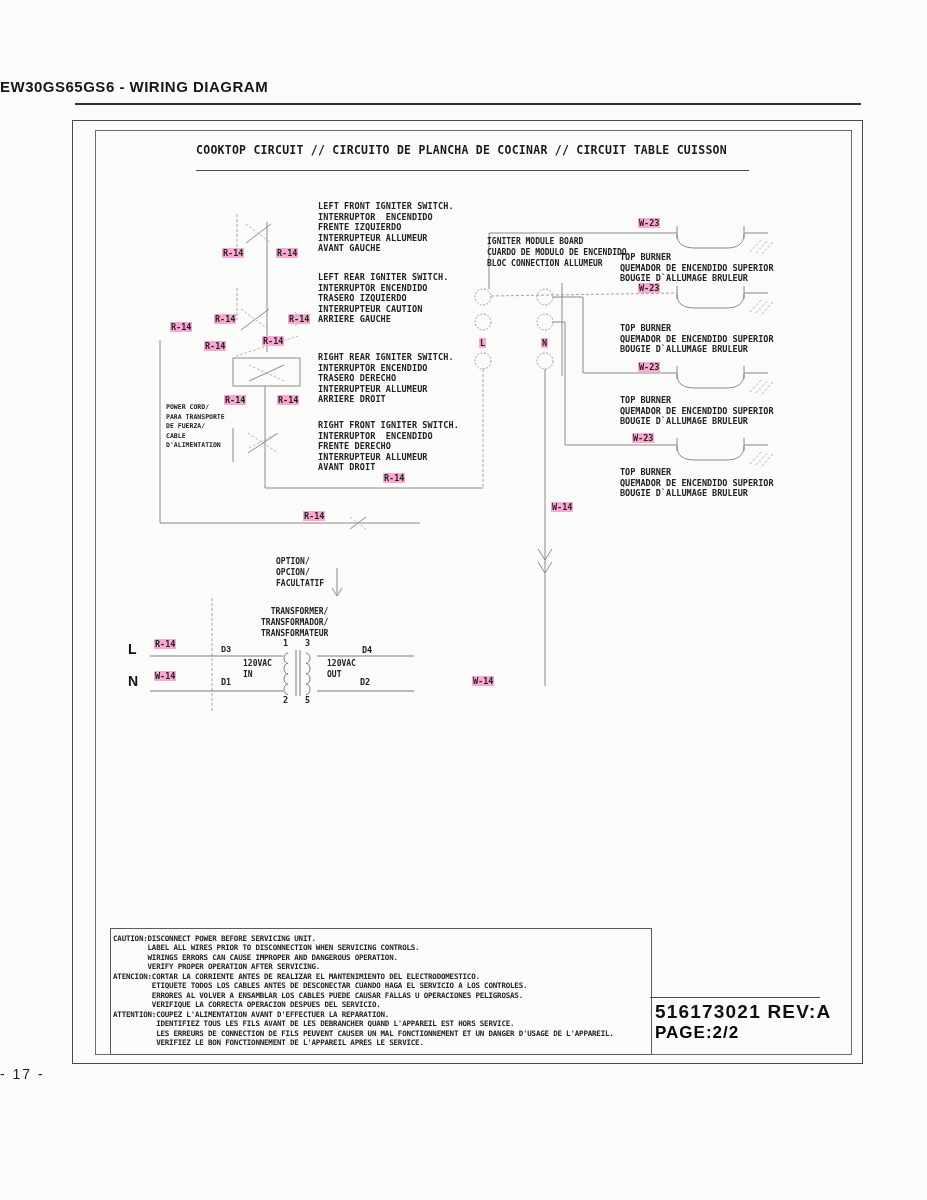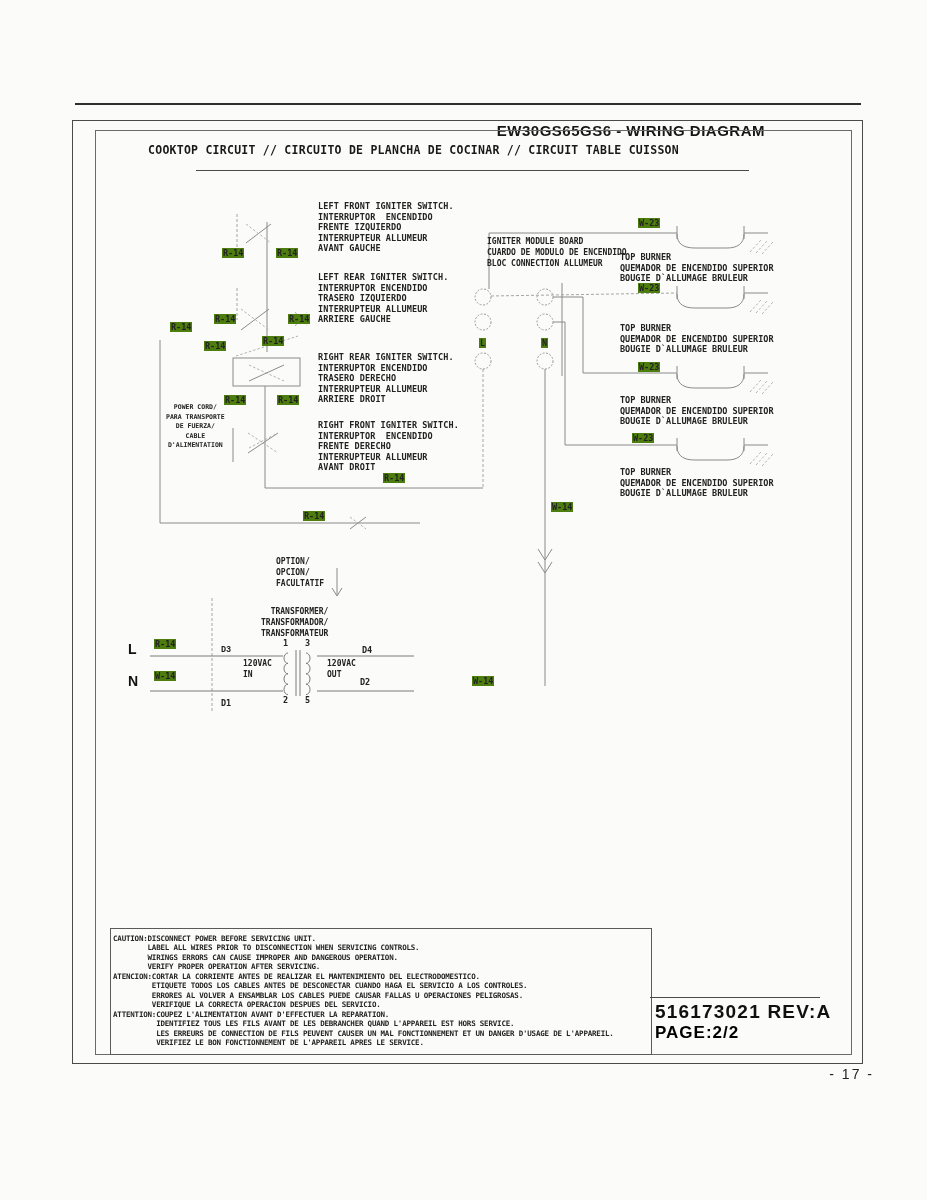--- a/index.html
+++ b/index.html
@@ -2,47 +2,47 @@
 <html><head>
 <meta charset="utf-8">
 <style>
   html,body{margin:0;padding:0;}
   body{
     width:927px;height:1200px;position:relative;
     background:#fbfbfa;overflow:hidden;
     font-family:"DejaVu Sans Mono",monospace;color:#1d1d1d;
   }
   .abs{position:absolute;}
-  .header-title{left:0;top:78px;width:765px;text-align:right;
-    font:bold 15px/18px "Liberation Sans",sans-serif;letter-spacing:.5px;color:#161616;margin-top:44px;}
+  .header-title{left:0;top:78px;width:765px;text-align:left;
+    font:bold 15px/18px "Liberation Sans",sans-serif;letter-spacing:.5px;color:#161616;}
   .header-rule{left:75px;top:103px;width:786px;height:2px;background:#2e2e2e;}
   .outer-box{left:72px;top:120px;width:789px;height:942px;border:1.5px solid #4a4a4a;}
   .inner-box{left:95px;top:130px;width:755px;height:923px;border:1px solid #6a6a6a;}
   .circuit-title{left:95px;top:143px;width:637px;text-align:center;
-    font:bold 11.5px "DejaVu Sans Mono",monospace;letter-spacing:.25px;color:#191919;}
+    font:bold 11.5px "DejaVu Sans Mono",monospace;letter-spacing:.25px;color:#191919;padding-left:48px;}
   .title-underline{left:196px;top:170px;width:553px;height:1px;background:#4a4a4a;}
   .lbl{font:bold 8.5px/10.6px "DejaVu Sans Mono",monospace;white-space:pre;
     letter-spacing:.1px;color:#222;}
   .lbl-sm{font:bold 8px/11.2px "DejaVu Sans Mono",monospace;white-space:pre;color:#222;}
-  .lbl-xs{font:bold 6.5px/9.5px "DejaVu Sans Mono",monospace;white-space:pre;color:#222;text-align:center;}
+  .lbl-xs{font:bold 6.5px/9.5px "DejaVu Sans Mono",monospace;white-space:pre;color:#222;}
   .burner-lbl{left:620px;width:170px;text-align:left;
     font:bold 8.5px/10.6px "DejaVu Sans Mono",monospace;white-space:pre;color:#222;}
-  .wire-tag{font:bold 8.5px "DejaVu Sans Mono",monospace;color:#222;background:#4d7c0f;padding:0 1px;}
+  .wire-tag{font:bold 8.5px "DejaVu Sans Mono",monospace;color:#222;background:#f9a8d4;padding:0 1px;}
   .mains-big{font:bold 14px "Liberation Sans",sans-serif;color:#111;}
   .term{font:bold 8.5px "DejaVu Sans Mono",monospace;color:#222;background:#fbfbfa;padding:0 1px;}
   .caution-box{left:110px;top:928px;width:540px;height:125px;border:1px solid #5a5a5a;}
   .caution-text{left:113px;top:934px;width:534px;
     font:bold 7.5px/9.45px "DejaVu Sans Mono",monospace;white-space:pre;
     letter-spacing:-0.2px;color:#242424;}
   .part-line{left:650px;top:997px;width:170px;height:1px;background:#4a4a4a;}
   .part-number{left:655px;top:1001px;font:bold 19px/21px "Liberation Sans",sans-serif;
     letter-spacing:1.2px;color:#101010;}
   .part-page{left:655px;top:1023px;font:bold 17px/19px "Liberation Sans",sans-serif;
     letter-spacing:1px;color:#000000;}
-  .page-number{left:0;top:1066px;width:874px;text-align:right;
+  .page-number{left:0;top:1066px;width:874px;text-align:left;
     font:14px "Liberation Sans",sans-serif;letter-spacing:2px;color:#222;}
   svg.wires{position:absolute;left:0;top:0;pointer-events:none;}
   svg .w{stroke:#8a8a8a;stroke-width:1;fill:none;}
   svg .wd{stroke:#a6a6a6;stroke-width:1;fill:none;stroke-dasharray:3,2;}
   svg .wl{stroke:#b3b3b3;stroke-width:1;fill:none;stroke-dasharray:2.5,2;}
   svg .wc{stroke:#9a9a9a;stroke-width:1;fill:none;stroke-dasharray:2,1.5;}
   svg .wt{stroke:#7a7a7a;stroke-width:1;fill:none;}
 </style>
 </head>
 <body>
@@ -148,21 +148,21 @@
 <div class="abs title-underline"></div>
 
 <div class="abs lbl" style="left:318px;top:201px;">LEFT FRONT IGNITER SWITCH.
 INTERRUPTOR  ENCENDIDO
 FRENTE IZQUIERDO
 INTERRUPTEUR ALLUMEUR
 AVANT GAUCHE</div>
 <div class="abs lbl" style="left:318px;top:272px;">LEFT REAR IGNITER SWITCH.
 INTERRUPTOR ENCENDIDO
 TRASERO IZQUIERDO
-INTERRUPTEUR ALLUMEUR
+INTERRUPTEUR CAUTION
 ARRIERE GAUCHE</div>
 <div class="abs lbl" style="left:318px;top:352px;">RIGHT REAR IGNITER SWITCH.
 INTERRUPTOR ENCENDIDO
 TRASERO DERECHO
 INTERRUPTEUR ALLUMEUR
 ARRIERE DROIT</div>
 <div class="abs lbl" style="left:318px;top:420px;">RIGHT FRONT IGNITER SWITCH.
 INTERRUPTOR  ENCENDIDO
 FRENTE DERECHO
 INTERRUPTEUR ALLUMEUR
@@ -219,21 +219,21 @@
 <div class="abs lbl-sm" style="left:261px;top:606px;text-align:right;">TRANSFORMER/
 TRANSFORMADOR/
 TRANSFORMATEUR</div>
 
 <span class="abs mains-big" style="left:128px;top:641px;">L</span>
 <span class="abs mains-big" style="left:128px;top:673px;">N</span>
 <span class="abs wire-tag" style="left:154px;top:639px;">R-14</span>
 <span class="abs wire-tag" style="left:154px;top:671px;">W-14</span>
 
 <span class="abs term" style="left:220px;top:645px;font-family:Liberation Mono, monospace;">D3</span>
-<span class="abs term" style="left:220px;top:677px;margin-top:21px;">D1</span>
+<span class="abs term" style="left:220px;top:677px;">D1</span>
 <span class="abs term" style="left:361px;top:645px;">D4</span>
 <span class="abs term" style="left:359px;top:677px;">D2</span>
 <span class="abs term" style="left:282px;top:638px;">1</span>
 <span class="abs term" style="left:304px;top:638px;">3</span>
 <span class="abs term" style="left:282px;top:695px;">2</span>
 <span class="abs term" style="left:304px;top:695px;">5</span>
 <div class="abs lbl-sm" style="left:243px;top:658px;">120VAC
 IN</div>
 <div class="abs lbl-sm" style="left:327px;top:658px;">120VAC
 OUT</div>

